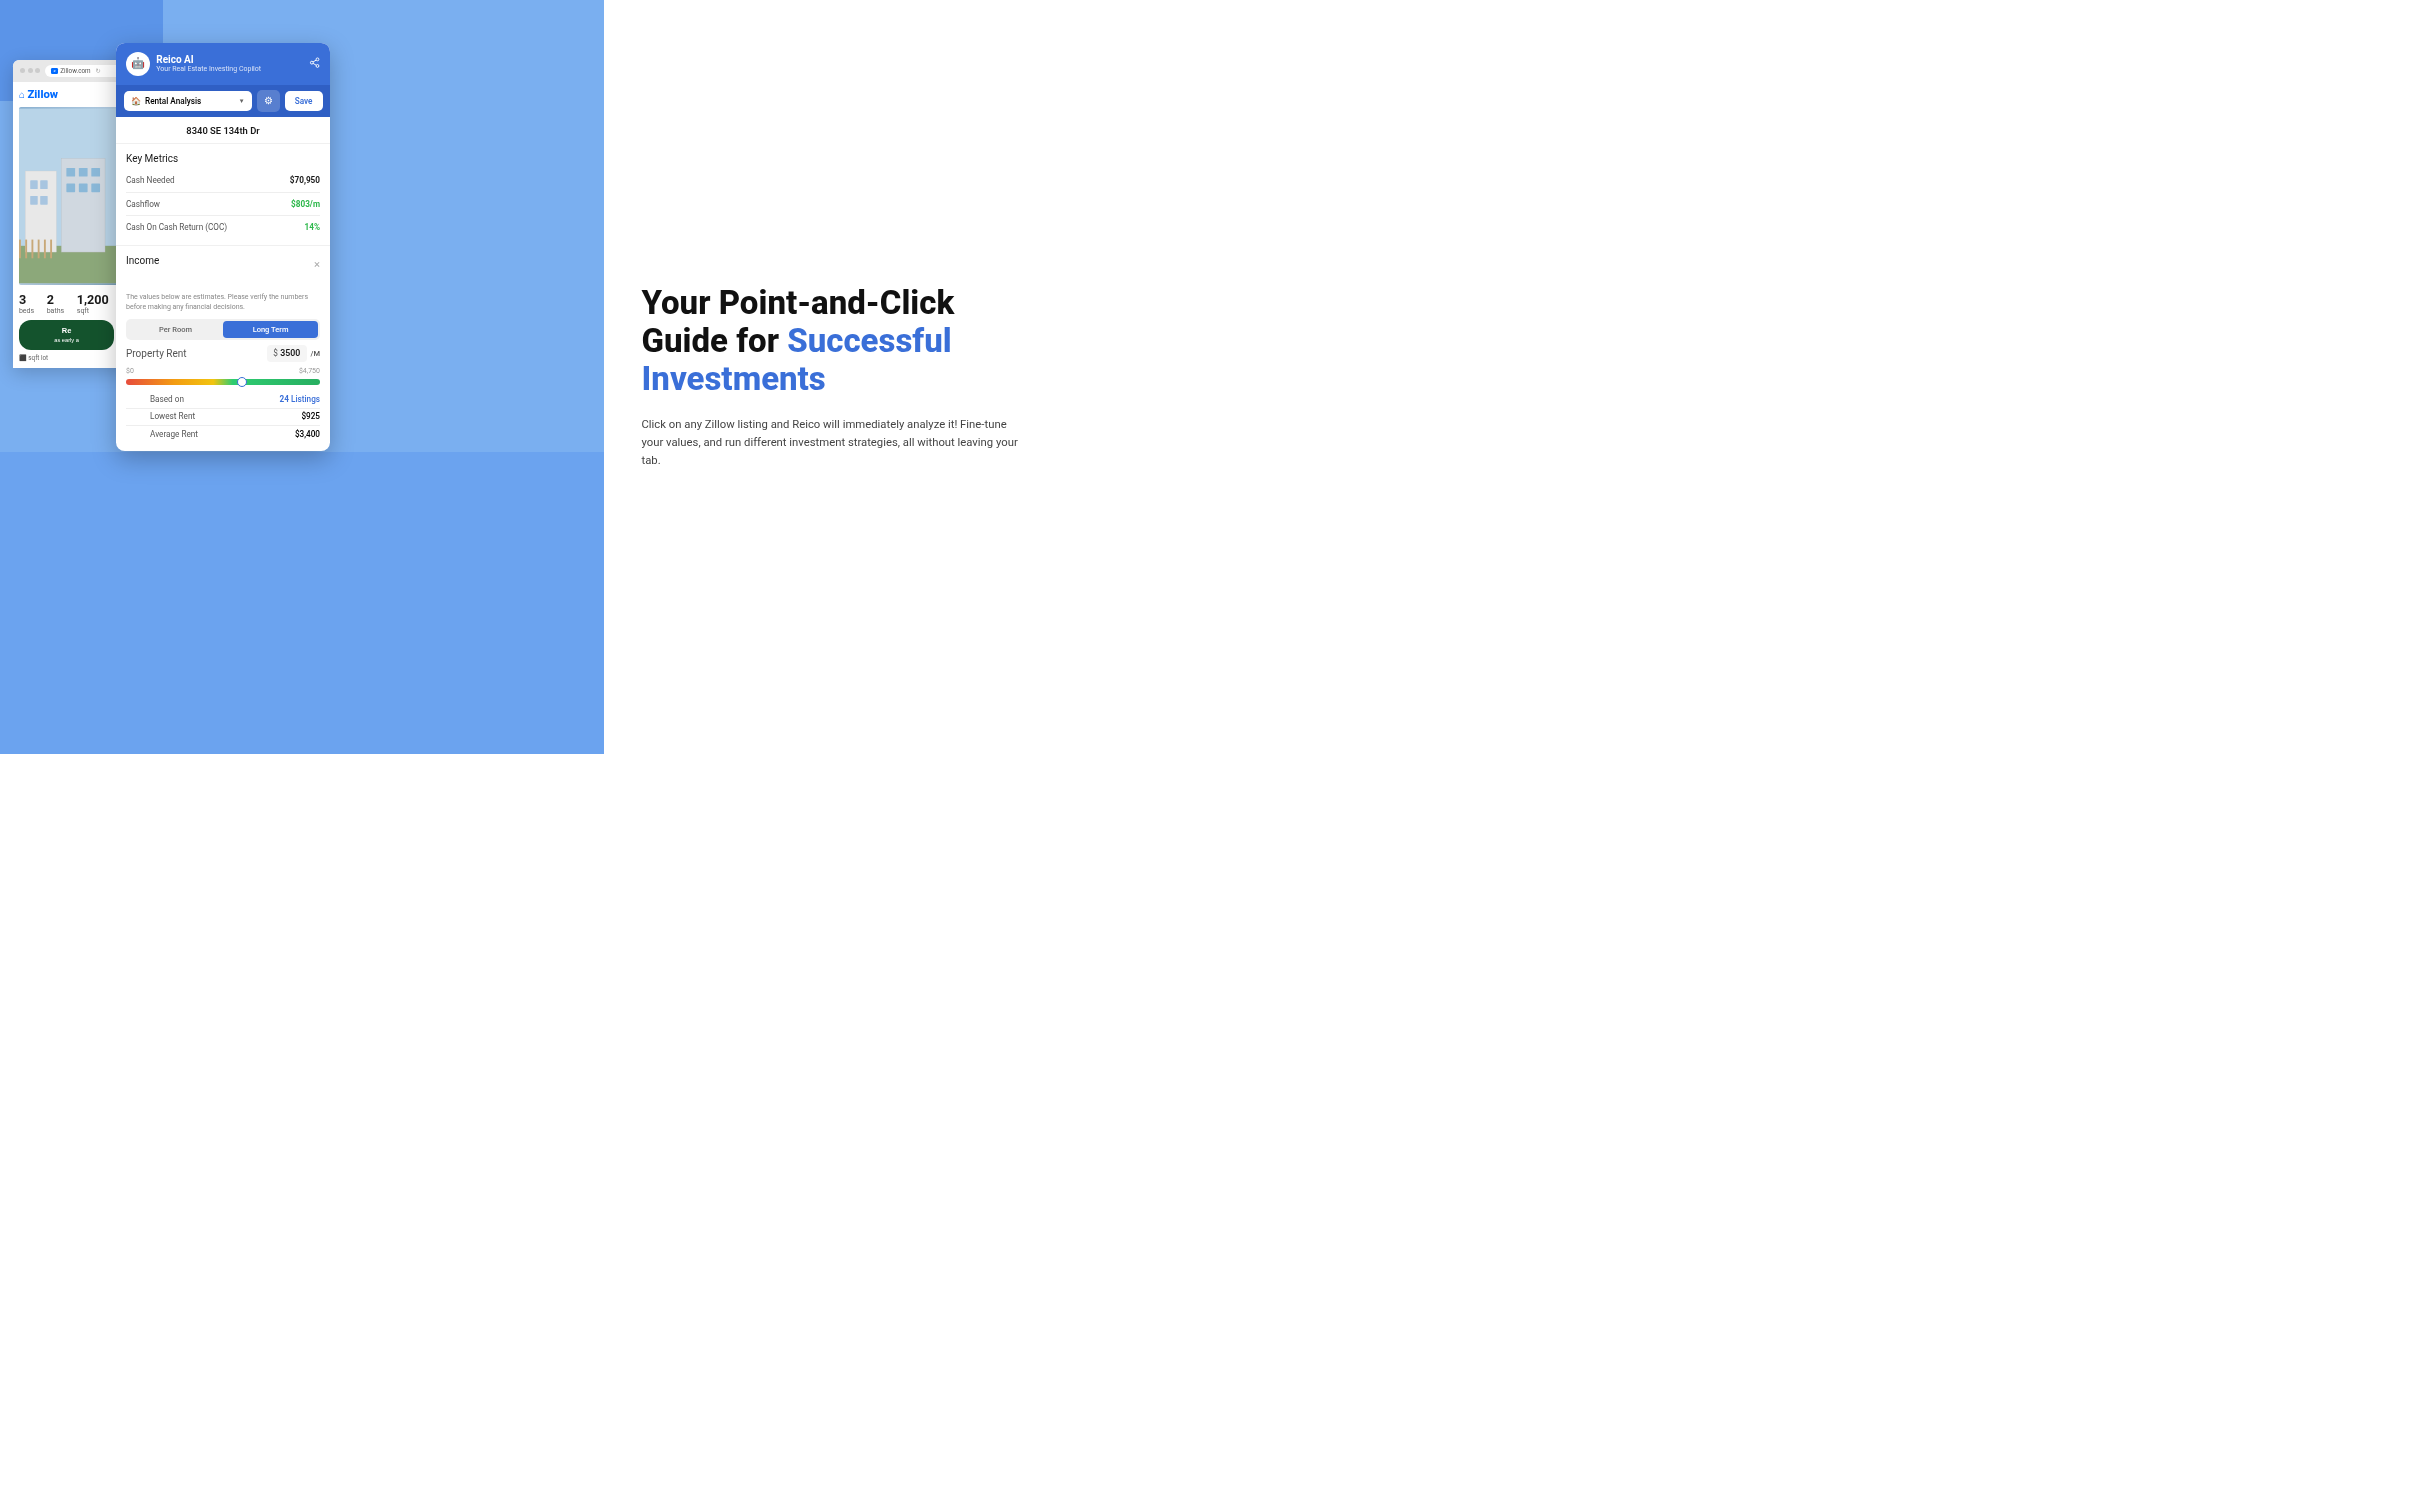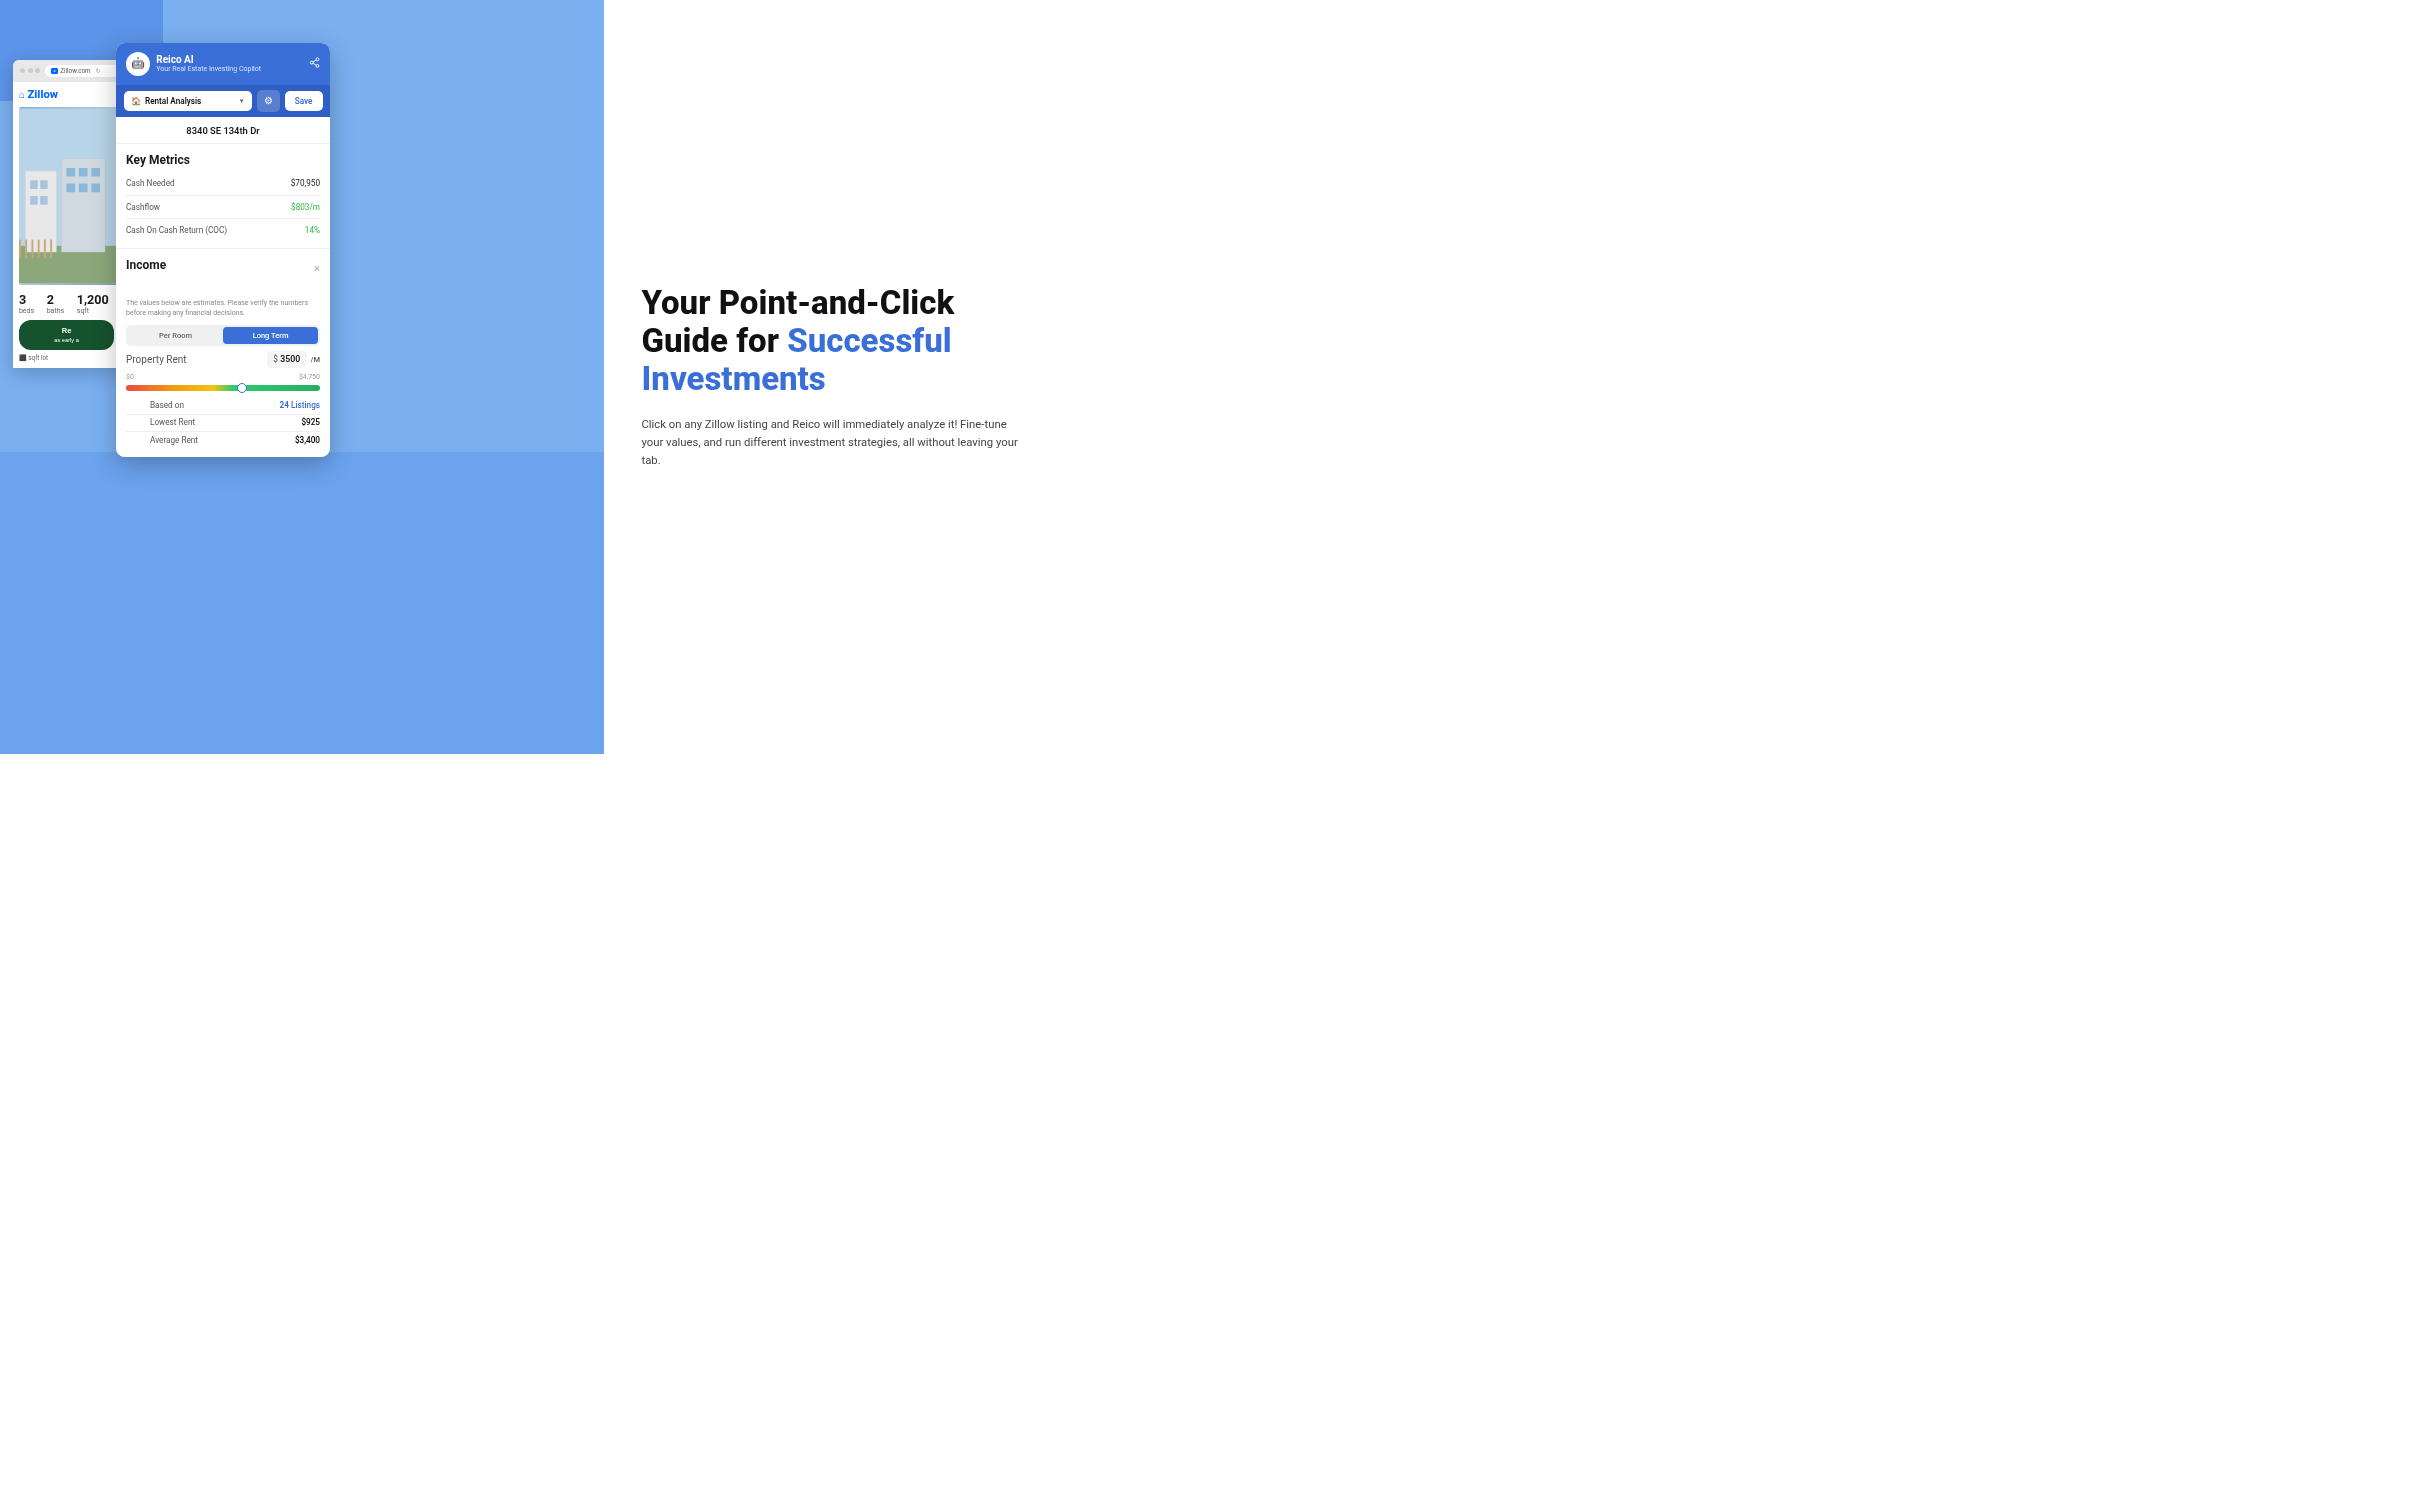--- a/index.html
+++ b/index.html
@@ -286,34 +286,34 @@
       font-weight: 600;
       color: #1a1a1a;
       border-bottom: 0.6px solid #f0f0f0;
     }
 
     .metrics-section {
       padding: 8.8px 10px;
       border-bottom: 0.6px solid #f0f0f0;
     }
     .section-title {
-      font-size: 12px;
-      font-weight: 700;
+      font-size: 10px;
+      font-weight: 400;
       color: #1a1a1a;
       margin-bottom: 7.5px;
     }
     .metric-row {
       display: flex;
       justify-content: space-between;
       align-items: center;
       padding: 3.8px 0;
       font-size: 8.2px;
     }
     .metric-label { color: #555; }
-    .metric-val { font-weight: 400; color: #1a1a1a; }
+    .metric-val { font-weight: 700; color: #1a1a1a; }
     .metric-val.green { color: #2db84b; }
     .divider-line { border: none; border-top: 0.6px solid #eee; margin: 2.5px 0; }
 
     .income-section {
       padding: 8.8px 10px;
     }
     .income-header {
       display: flex;
       justify-content: space-between;
       align-items: center;

